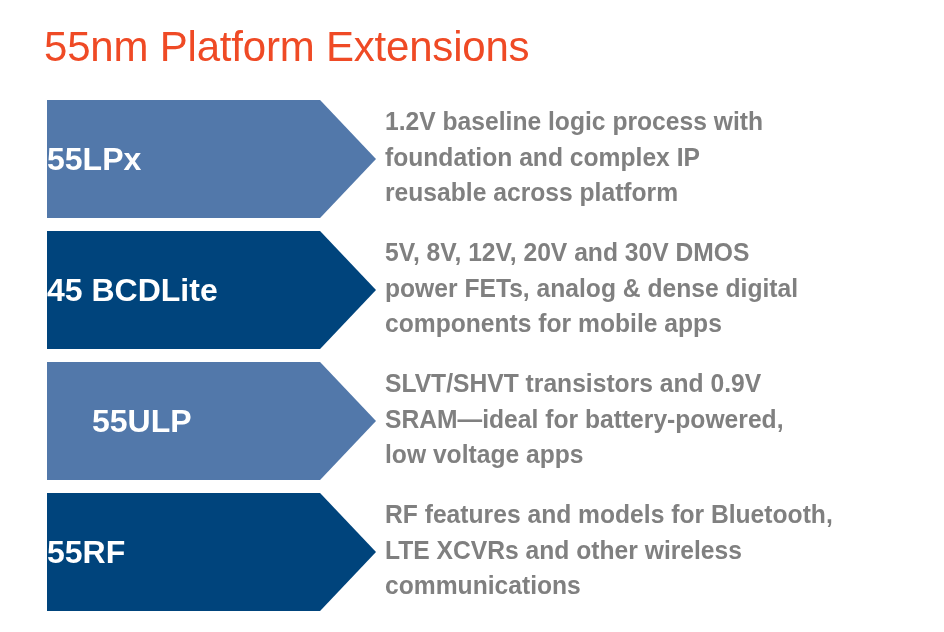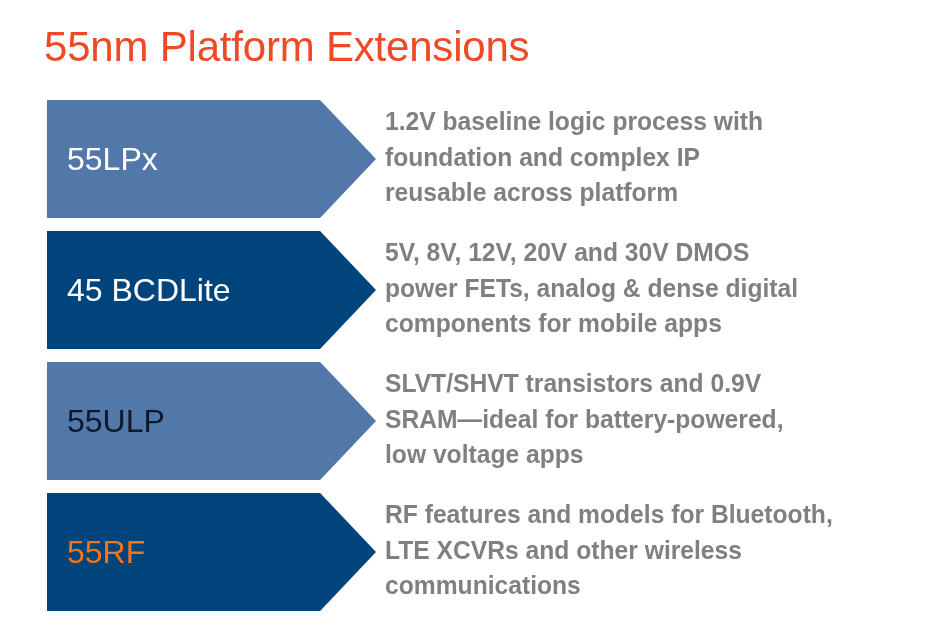--- a/index.html
+++ b/index.html
@@ -55,23 +55,23 @@
     -webkit-clip-path: polygon(0 0, 83.0% 0, 100% 50%, 83.0% 100%, 0 100%);
     clip-path: polygon(0 0, 83.0% 0, 100% 50%, 83.0% 100%, 0 100%);
     display: flex;
     align-items: center;
   }
 
   .arrow-label {
     color: #ffffff;
     font-size: 32px;
     line-height: 36px;
-    font-weight: 400;
+    font-weight: 700;
     letter-spacing: 0px;
-    padding-left: 20px;
+    padding-left: 0;
     white-space: nowrap;
   }
 
   .desc {
     position: absolute;
     left: 385px;
     top: 4px;
     width: 530px;
     color: #808080;
     font-size: 26.5px;
@@ -111,32 +111,32 @@
     </div>
     <div class="desc" style="color: rgb(128, 128, 128);">
       <span class="desc-line">5V, 8V, 12V, 20V and 30V DMOS</span>
       <span class="desc-line">power FETs, analog &amp; dense digital</span>
       <span class="desc-line">components for mobile apps</span>
     </div>
   </div>
 
   <div class="row row-2">
     <div class="arrow" style="background: rgb(82, 120, 170);">
-      <span class="arrow-label" style="color: #0f172a;">55ULP</span>
+      <span class="arrow-label" style="color: #ffffff; margin-left: 45px;">55ULP</span>
     </div>
     <div class="desc" style="color: rgb(128, 128, 128);">
       <span class="desc-line">SLVT/SHVT transistors and 0.9V</span>
       <span class="desc-line">SRAM—ideal for battery-powered,</span>
       <span class="desc-line">low voltage apps</span>
     </div>
   </div>
 
   <div class="row row-3">
     <div class="arrow" style="background: rgb(0, 68, 124);">
-      <span class="arrow-label" style="color: #f97316;">55RF</span>
+      <span class="arrow-label" style="color: #ffffff;">55RF</span>
     </div>
     <div class="desc" style="color: rgb(128, 128, 128);">
       <span class="desc-line">RF features and models for Bluetooth,</span>
       <span class="desc-line">LTE XCVRs and other wireless</span>
       <span class="desc-line">communications</span>
     </div>
   </div>
 
 </div>
 

